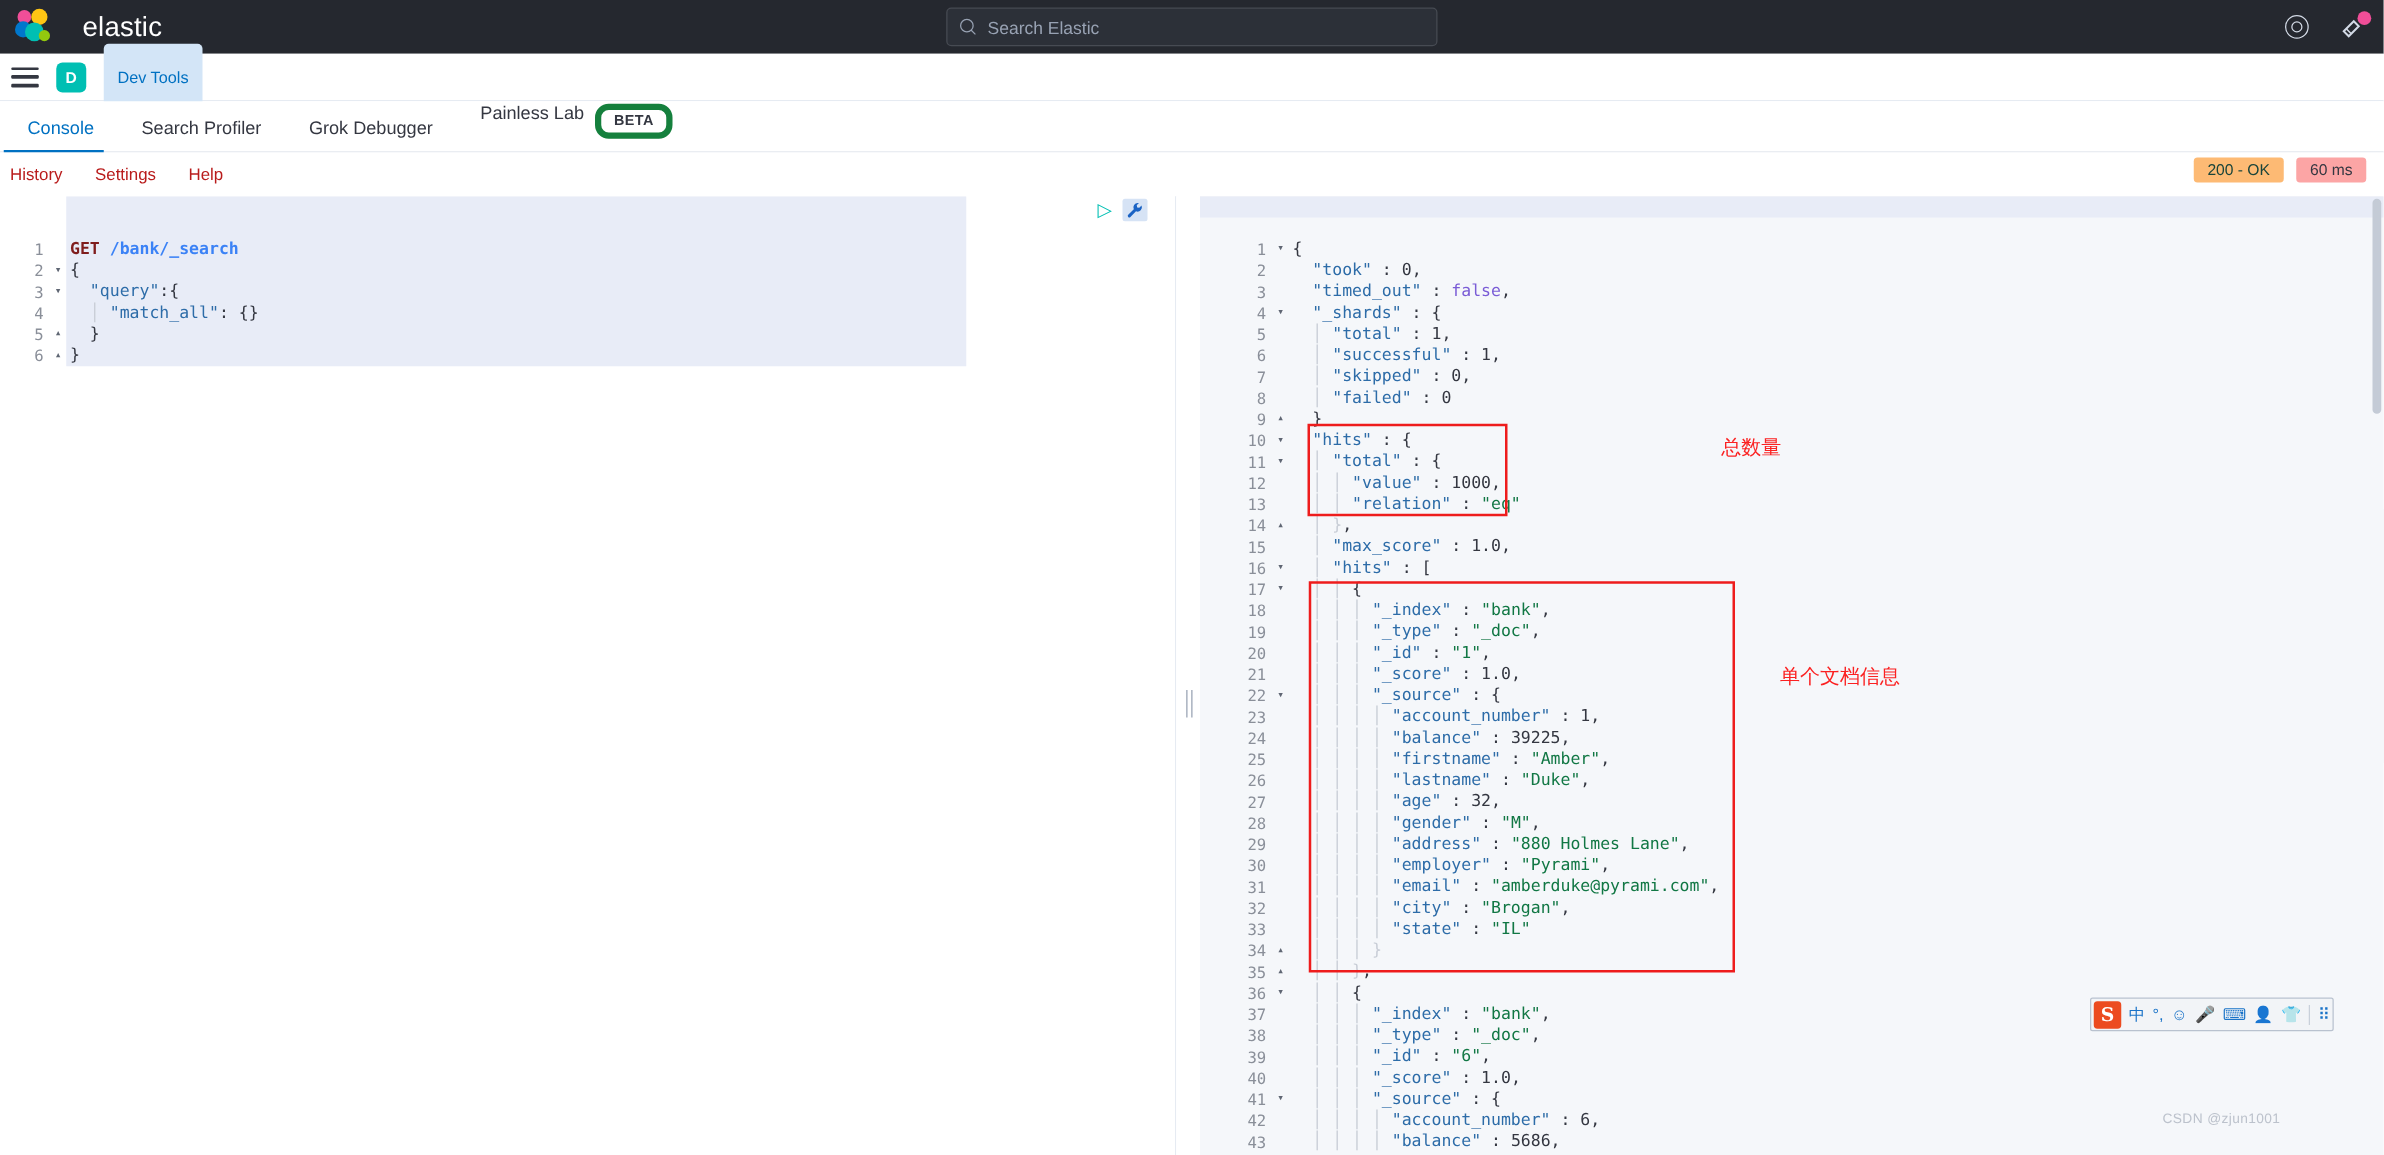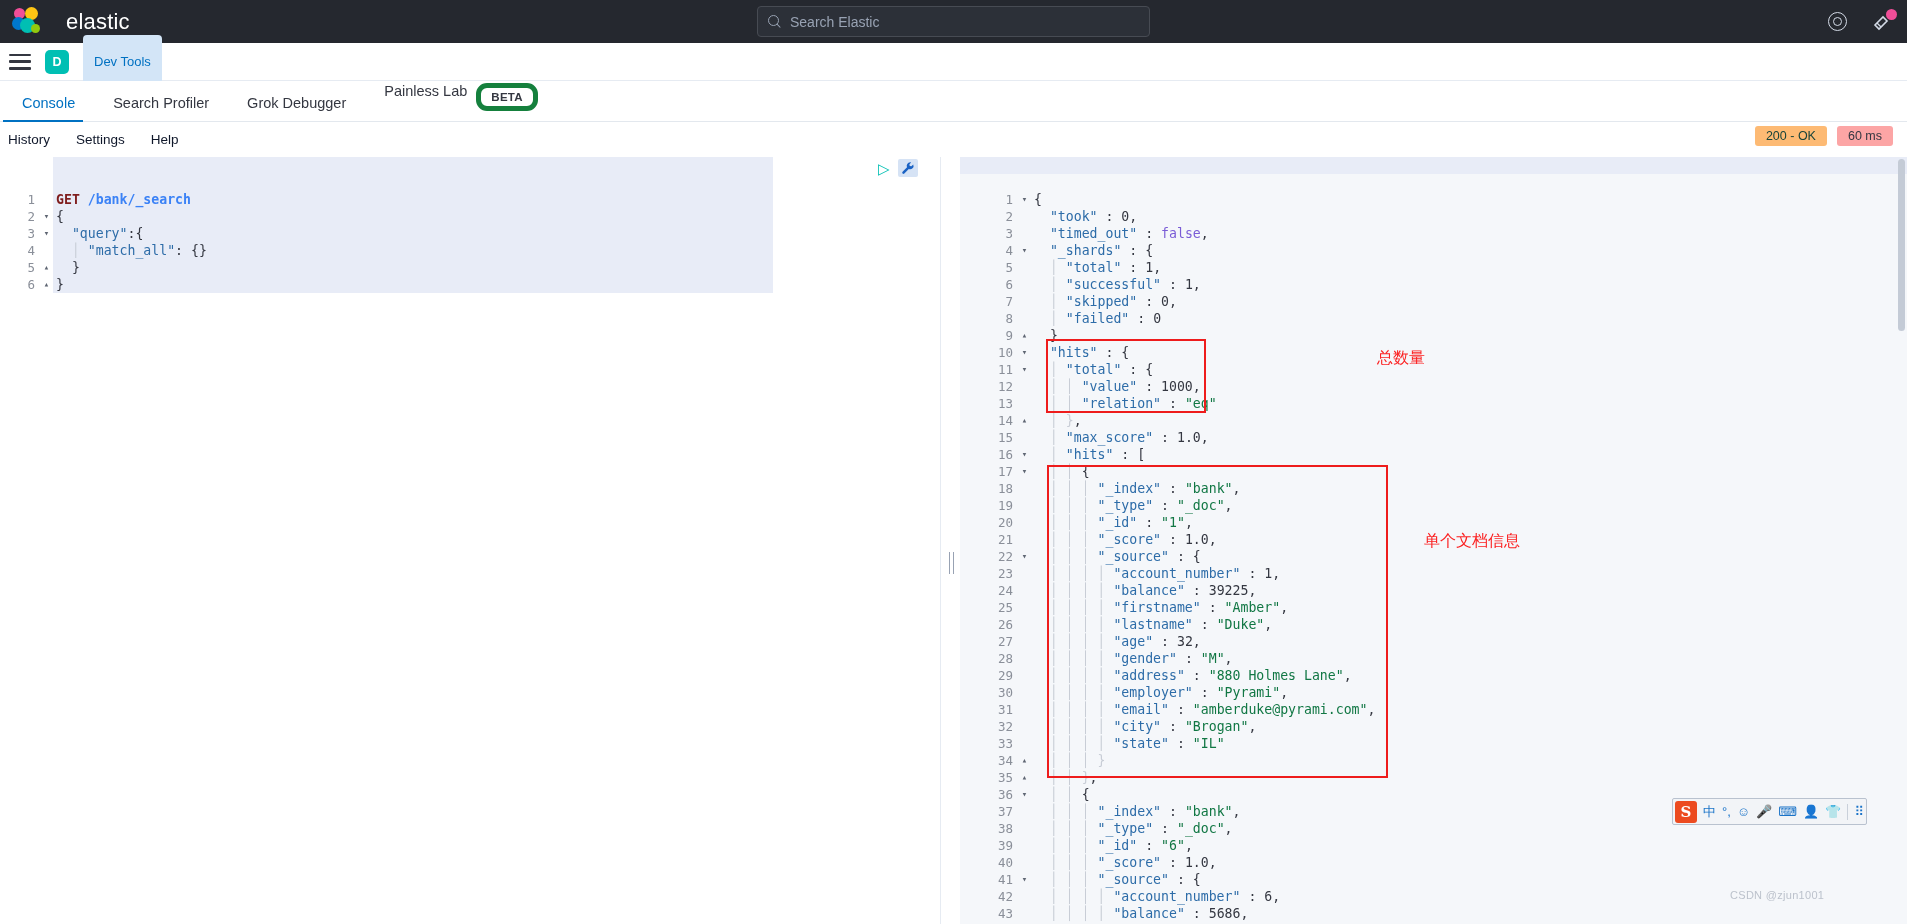--- a/index.html
+++ b/index.html
@@ -108,21 +108,21 @@
     border: 5px solid #15803d; border-radius: 11px; font-size: 11.5px;
     font-weight: 700; color: #343741; padding: 3px 10px; letter-spacing: .3px;
   }
 
   
   #console-toolbar {
     position: absolute; left: 0; top: 122px; width: 1907px; height: 35px;
     background: #ffffff;
     display: flex; align-items: center; gap: 26px; padding-left: 8px;
   }
-  .ct-link { font-size: 13.5px; color: #0f172a; cursor: pointer; }
+  .ct-link { font-size: 13.5px; color: #b91c1c; cursor: pointer; }
 
   #status-area {
     position: absolute; right: 14px; top: 126px;
     display: flex; align-items: center; gap: 10px;
   }
   #status-ok {
     background: #fdba74; color: #19443a; font-size: 12.5px;
     padding: 3px 11px; border-radius: 3px;
   }
   #status-time {

